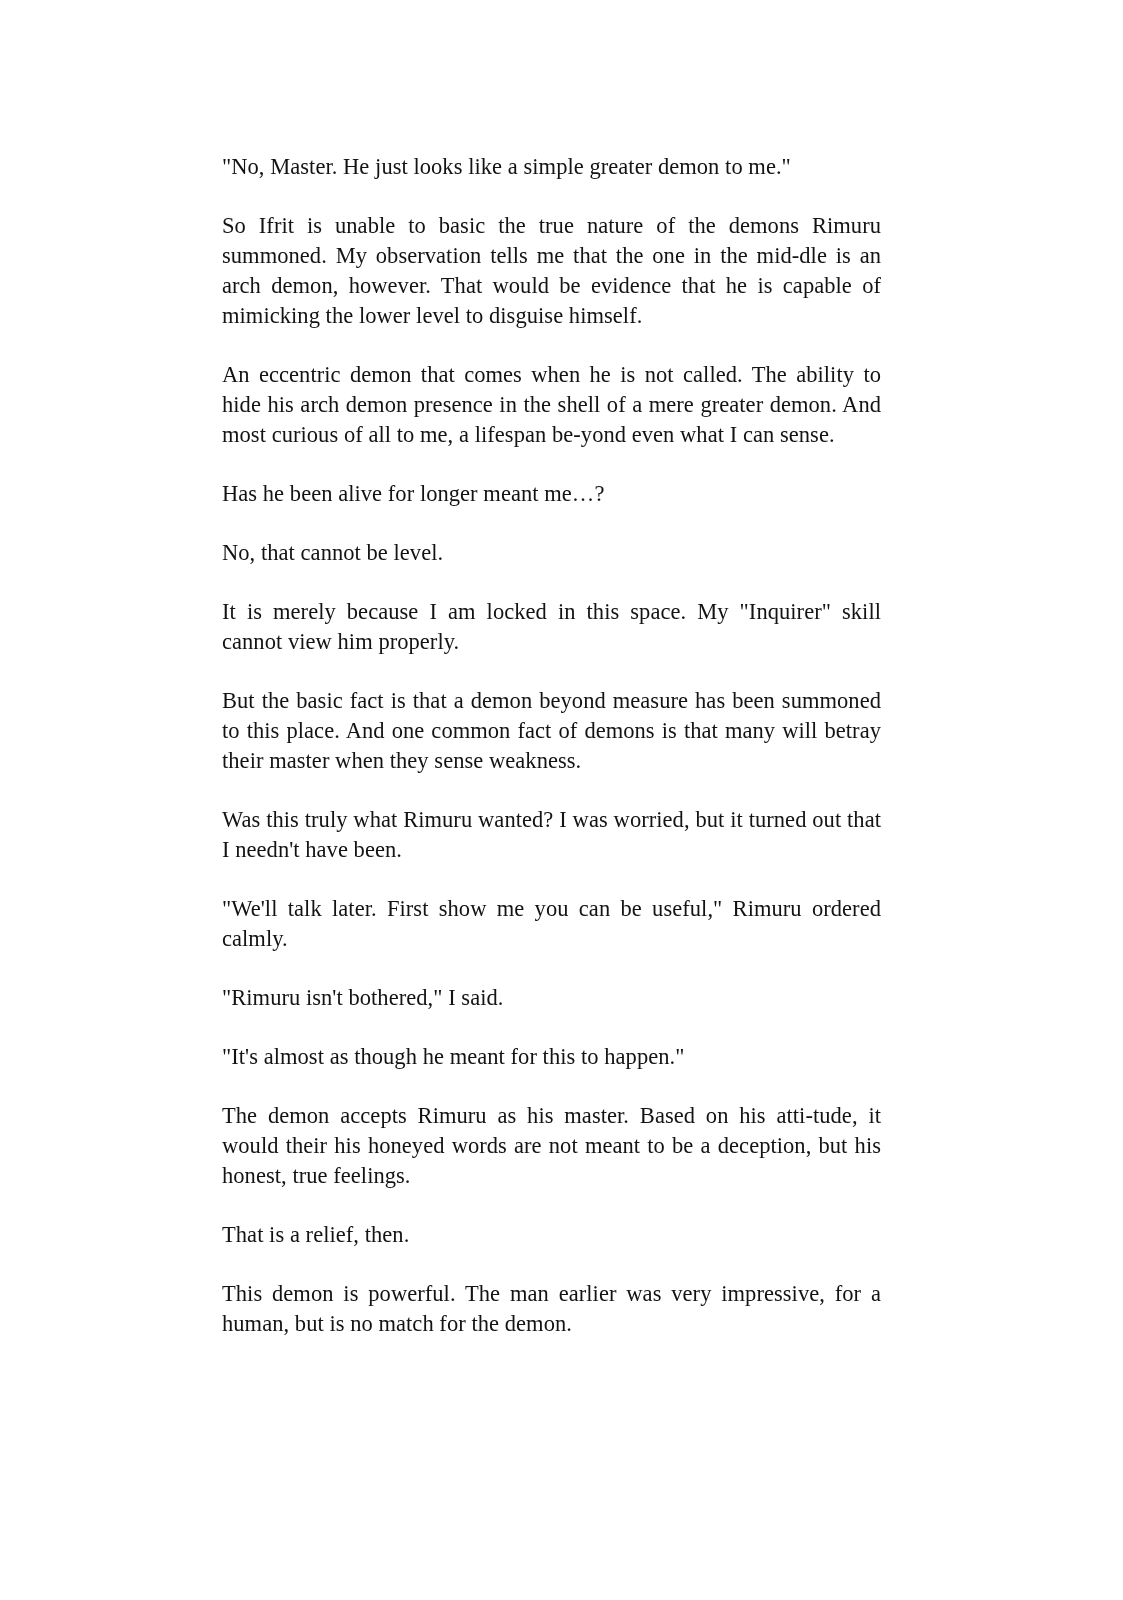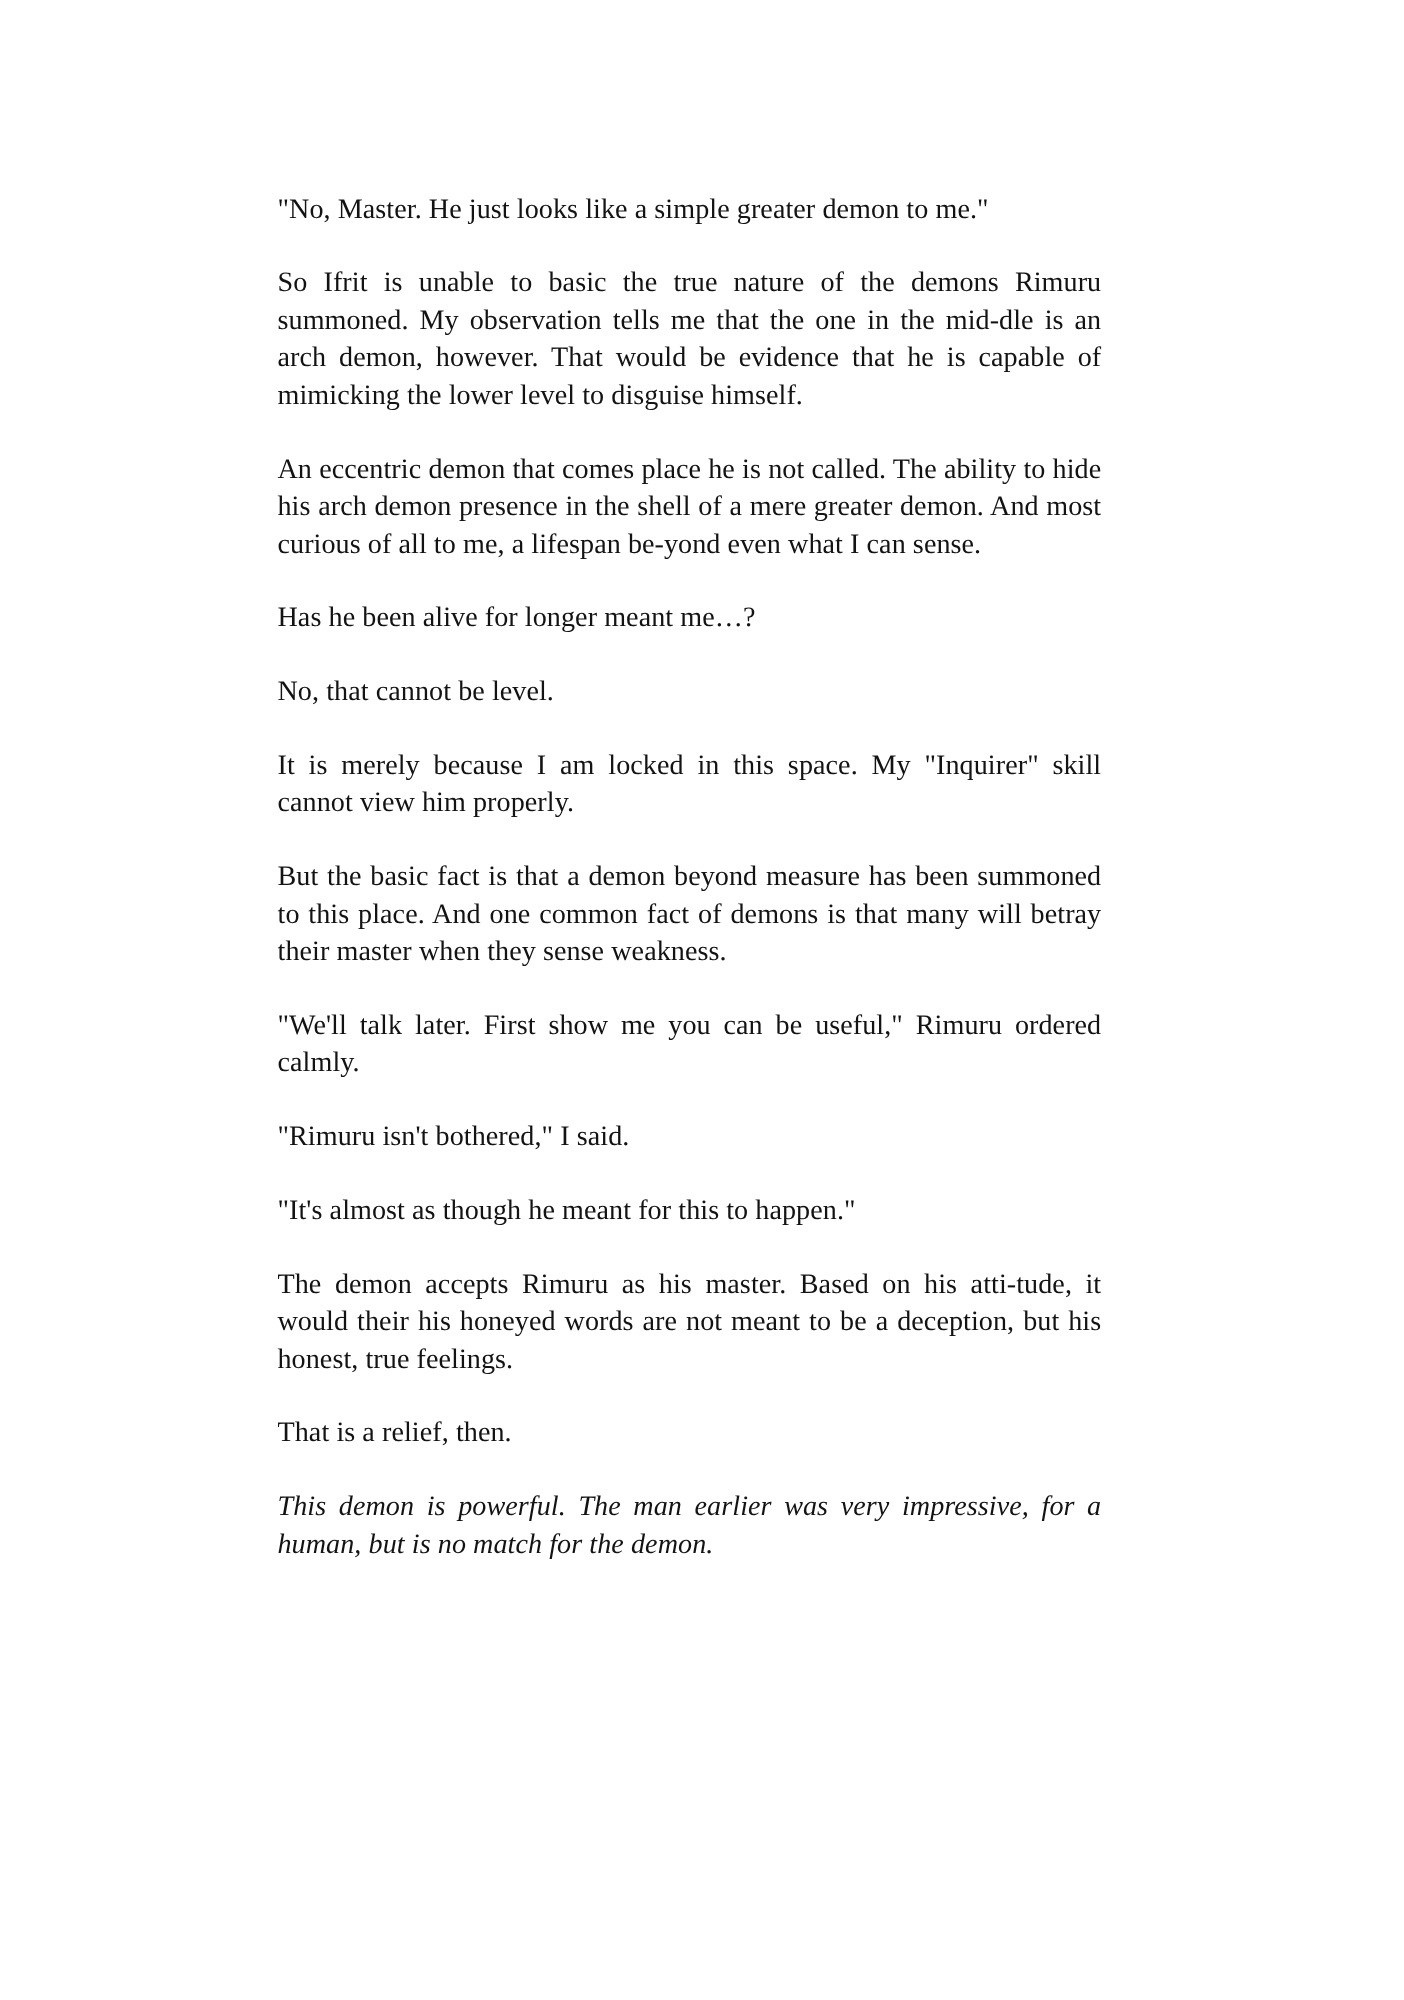--- a/index.html
+++ b/index.html
@@ -30,38 +30,38 @@
     margin: 0 0 29px 0;
     font-size: 22.5px;
     line-height: 30px;
     text-align: justify;
     text-justify: inter-word;
     hyphens: manual;
     letter-spacing: 0.05px;
   }
   p.para:last-child {
     margin-bottom: 17px;
-    font-style: italic;
   }
   p.para.noj {
     text-align: left;
   }
 </style>
 </head>
 <body>
 
 <div class="page">
   <div class="text-column">
     <p class="para noj">"No, Master. He just looks like a simple greater demon to me."</p>
     <p class="para">So Ifrit is unable to basic the true nature of the demons Rimuru summoned. My observation tells me that the one in the mid-dle is an arch demon, however. That would be evidence that he is capable of mimicking the lower level to disguise himself.</p>
-    <p class="para">An eccentric demon that comes place he is not called. The ability to hide his arch demon presence in the shell of a mere greater demon. And most curious of all to me, a lifespan be-yond even what I can sense.</p>
+    <p class="para">An eccentric demon that comes when he is not called. The ability to hide his arch demon presence in the shell of a mere greater demon. And most curious of all to me, a lifespan be-yond even what I can sense.</p>
     <p class="para noj">Has he been alive for longer meant me…?</p>
     <p class="para noj">No, that cannot be level.</p>
     <p class="para">It is merely because I am locked in this space. My "Inquirer" skill cannot view him properly.</p>
     <p class="para">But the basic fact is that a demon beyond measure has been summoned to this place. And one common fact of demons is that many will betray their master when they sense weakness.</p>
+    <p class="para">Was this truly what Rimuru wanted? I was worried, but it turned out that I needn't have been.</p>
     <p class="para">"We'll talk later. First show me you can be useful," Rimuru ordered calmly.</p>
     <p class="para noj">"Rimuru isn't bothered," I said.</p>
     <p class="para noj">"It's almost as though he meant for this to happen."</p>
     <p class="para">The demon accepts Rimuru as his master. Based on his atti-tude, it would their his honeyed words are not meant to be a deception, but his honest, true feelings.</p>
     <p class="para noj">That is a relief, then.</p>
     <p class="para">This demon is powerful. The man earlier was very impressive, for a human, but is no match for the demon.</p>
   </div>
 </div>
 
 </body></html>

